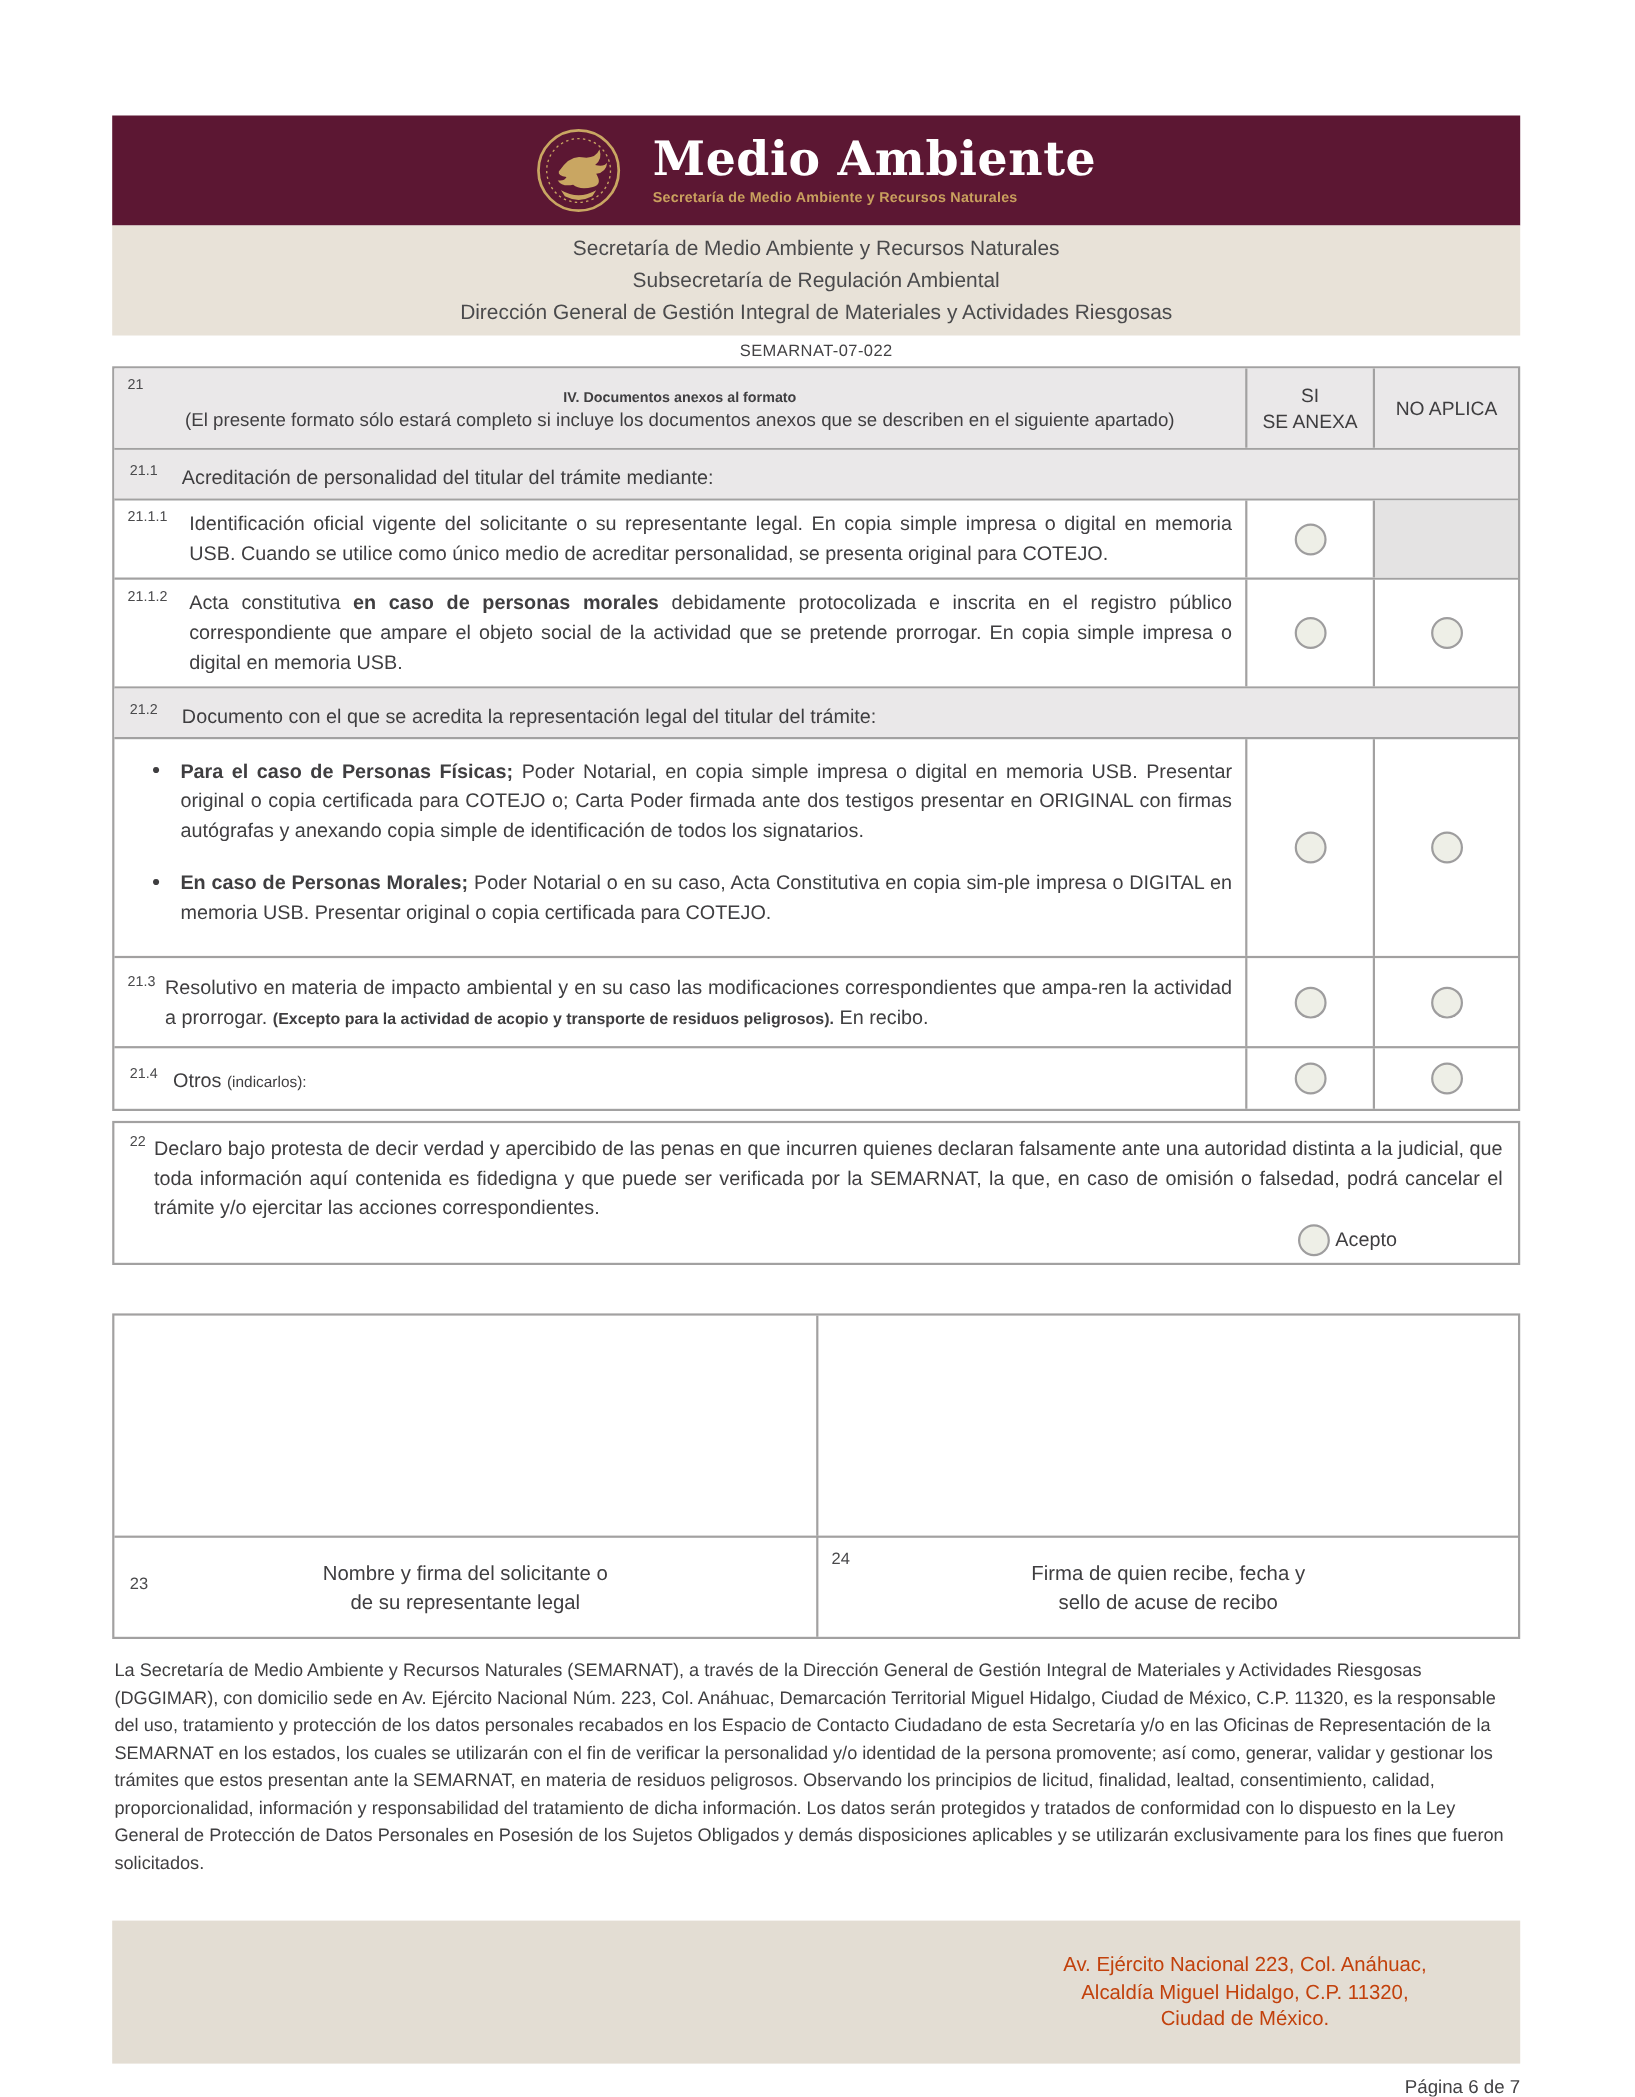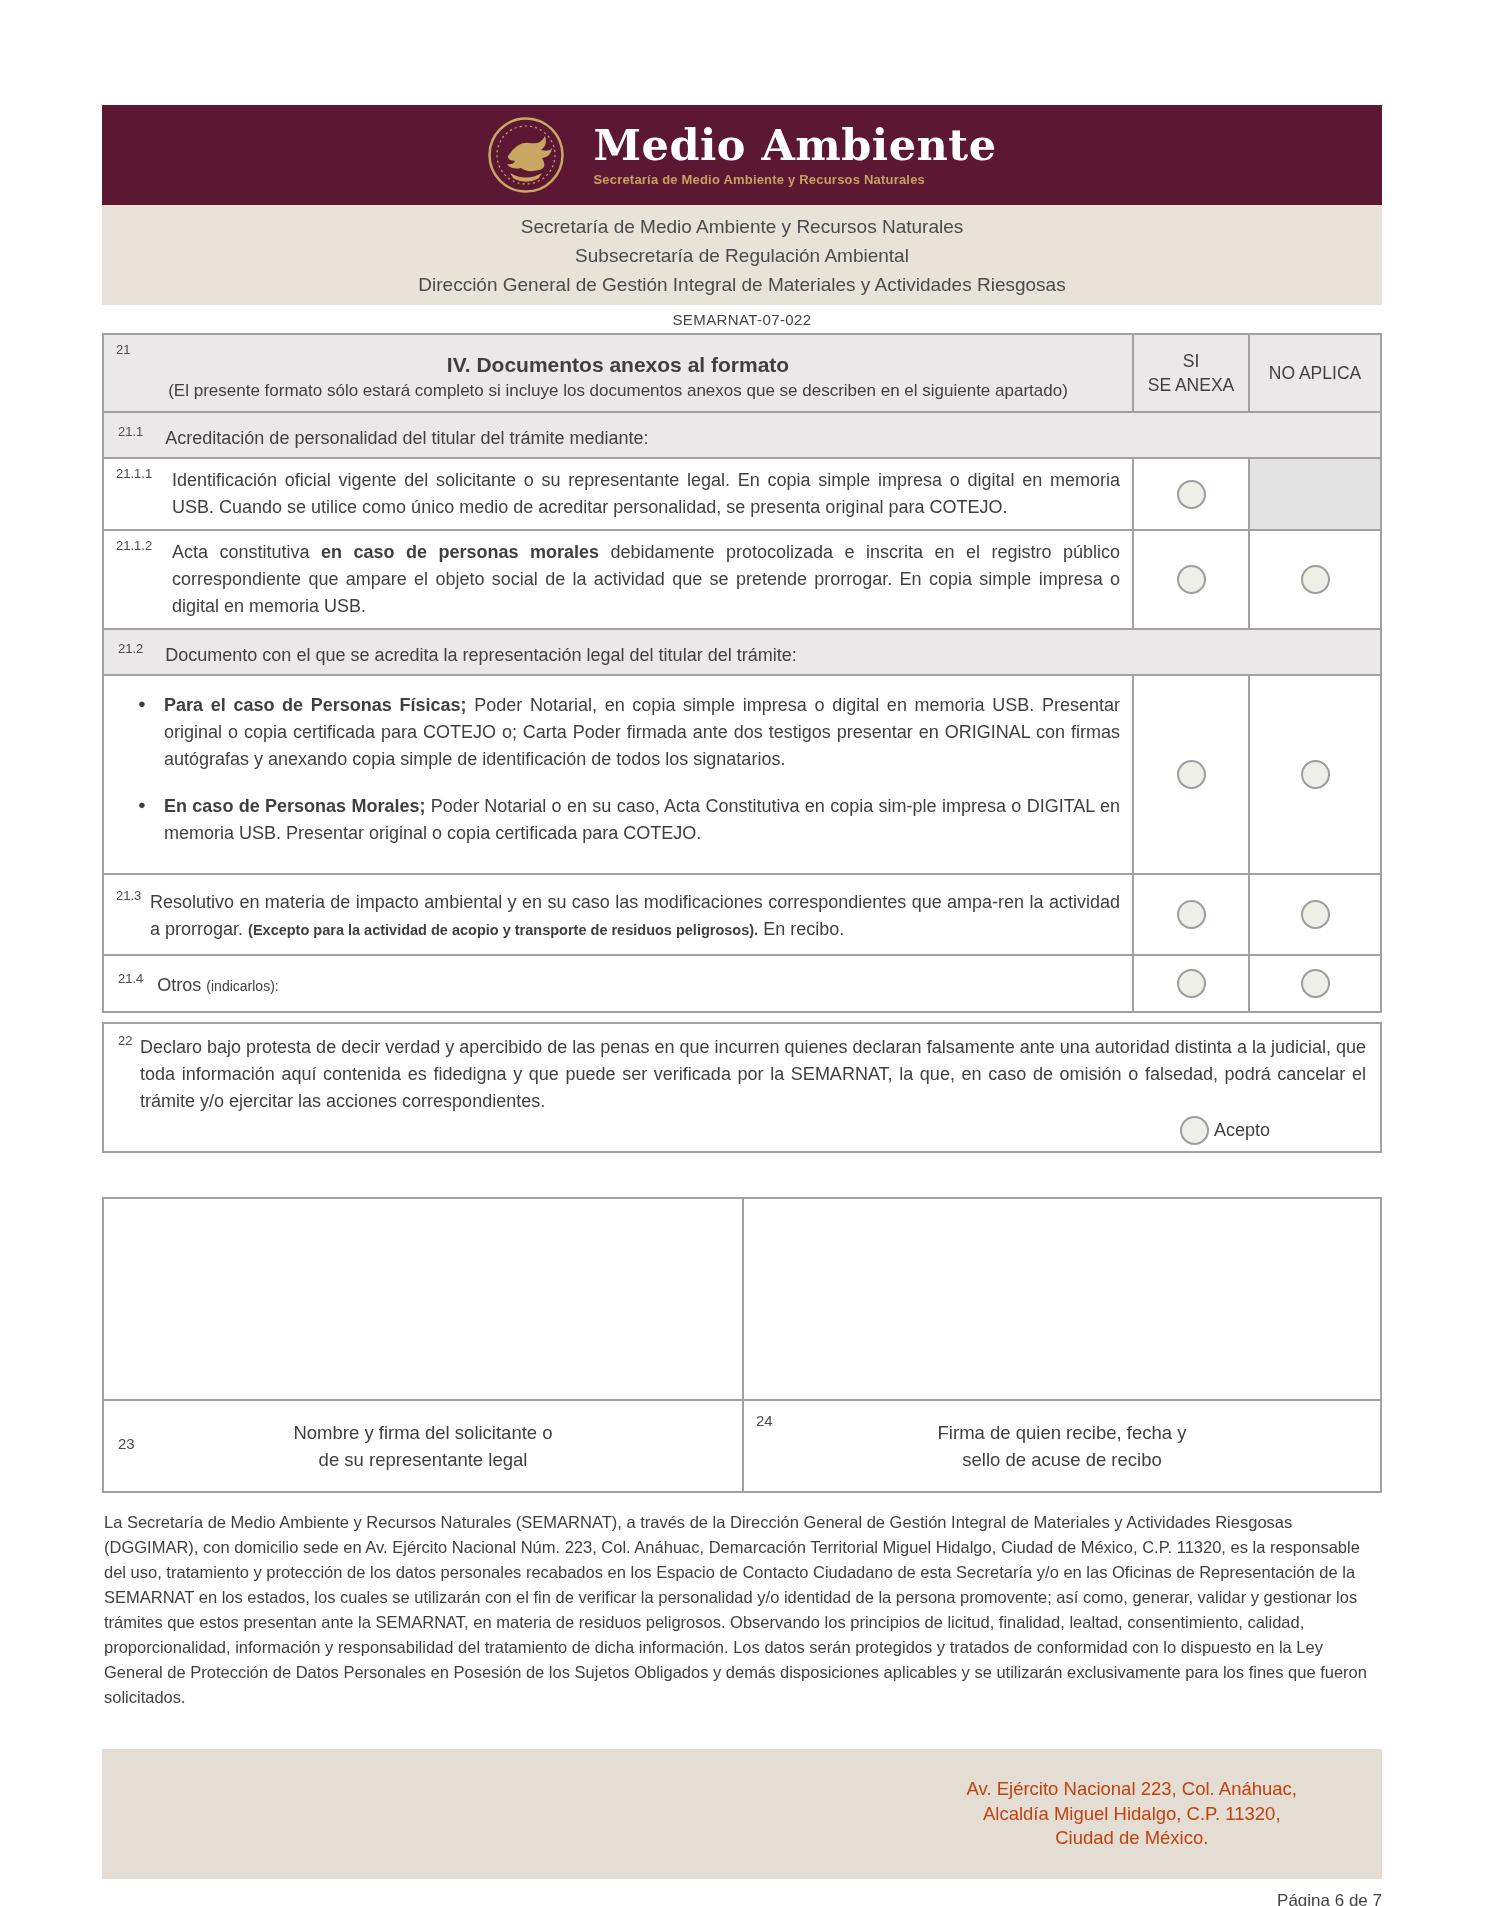--- a/index.html
+++ b/index.html
@@ -50,21 +50,21 @@
   }
   .cell.opt.no { width: 132px; }
   .cell.opt.disabled { background: #e4e3e3; }
   .gray { background: #eae8e9; }
 
   .supnum { font-size: 13px; color: #4a4a4c; }
   .sup-abs { position: absolute; top: 7px; left: 12px; }
   .sup-inline { vertical-align: 8px; margin-right: 22px; }
 
   .row-head .cell.main { min-height: 72px; padding: 6px 14px 10px; }
-  .head-title { text-align: center; font-weight: bold; font-size: 21px; margin-top: 12px; }
+  .head-title { text-align: center; font-weight: bold; font-size: 13px; margin-top: 12px; }
   .head-sub { text-align: center; font-size: 17px; margin-top: 4px; }
   .colhead { font-size: 17.5px; text-align: center; line-height: 24px; }
 
   .row-span .cell.main { min-height: 44px; padding: 10px 14px 8px 14px; font-size: 18px; display:flex; align-items:center; }
 
   .txt { font-size: 18px; line-height: 27px; text-align: justify; }
   .row-item .cell.main { padding: 8px 12px 8px 68px; }
   .row-item .txt { }
   .b { font-weight: bold; }
   .bsmall { font-weight: bold; font-size: 14.5px; }

